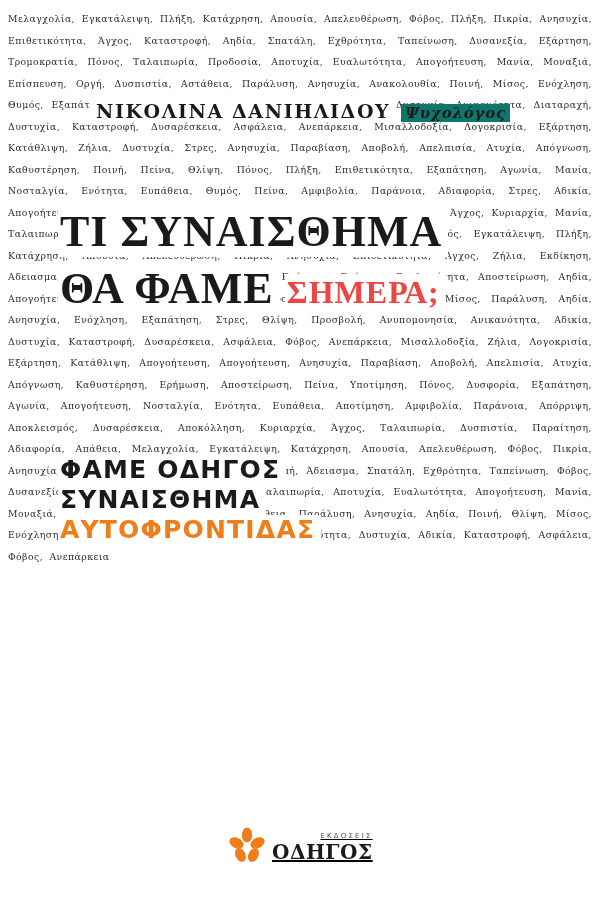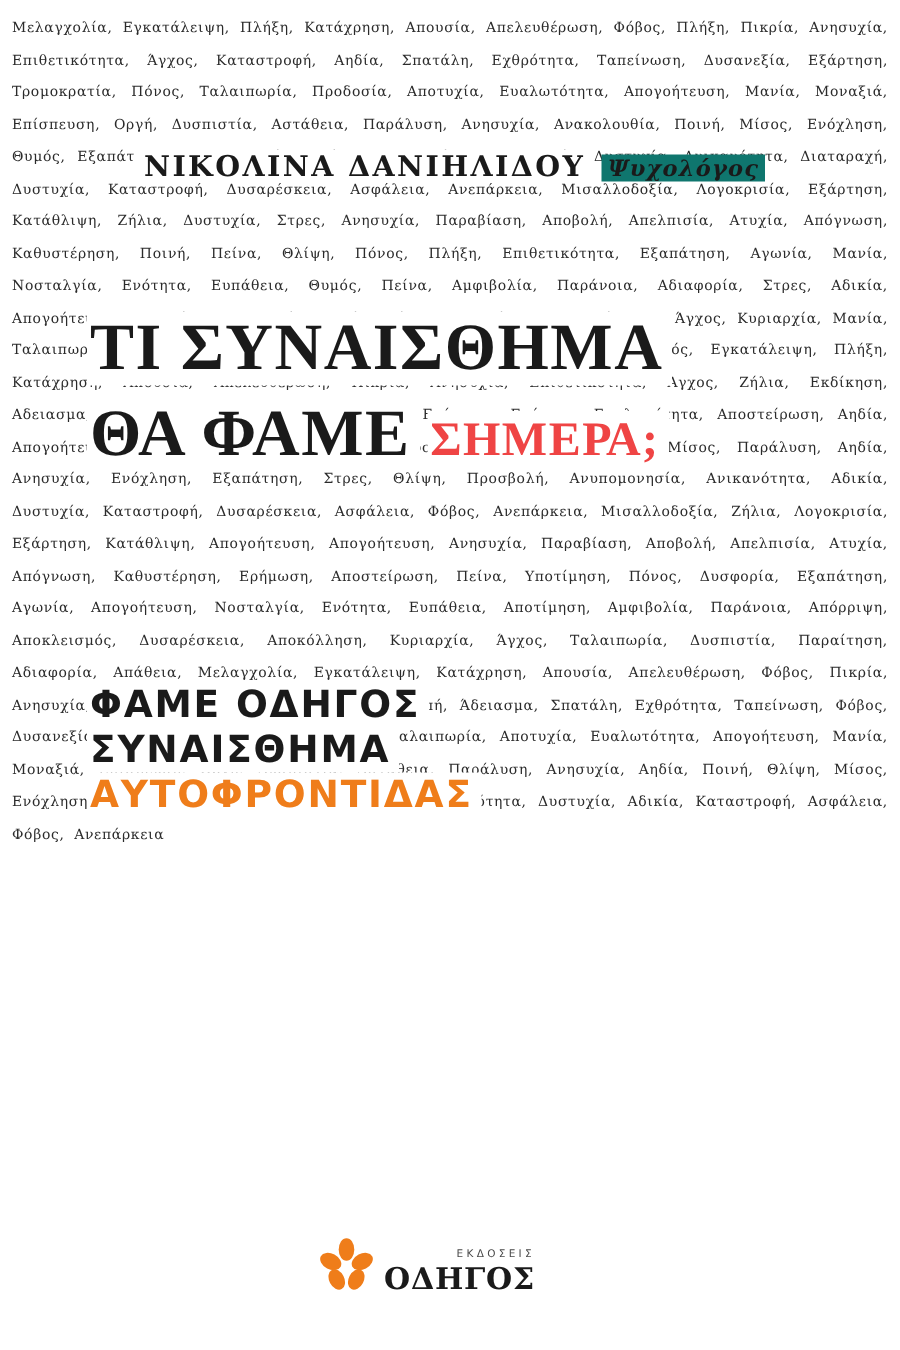--- a/index.html
+++ b/index.html
@@ -125,27 +125,29 @@
     padding: 1px 6px 1px 2px;
   }
   .subtitle-3 {
     color: #ef7d1a;
     margin-top: 0;
   }
 
   
   .publisher {
     position: absolute;
-    left: 212px;
+    left: 228px;
     top: 824px;
     width: 156px;
     height: 46px;
     background: #ffffff;
     display: flex;
+    align-items: center;
     gap: 6px;
+    text-decoration: underline;
   }
   .pub-mark {
     width: 38px;
     height: 42px;
     position: relative;
     flex: 0 0 auto;
   }
   .pub-text {
     display: flex;
     flex-direction: column;

